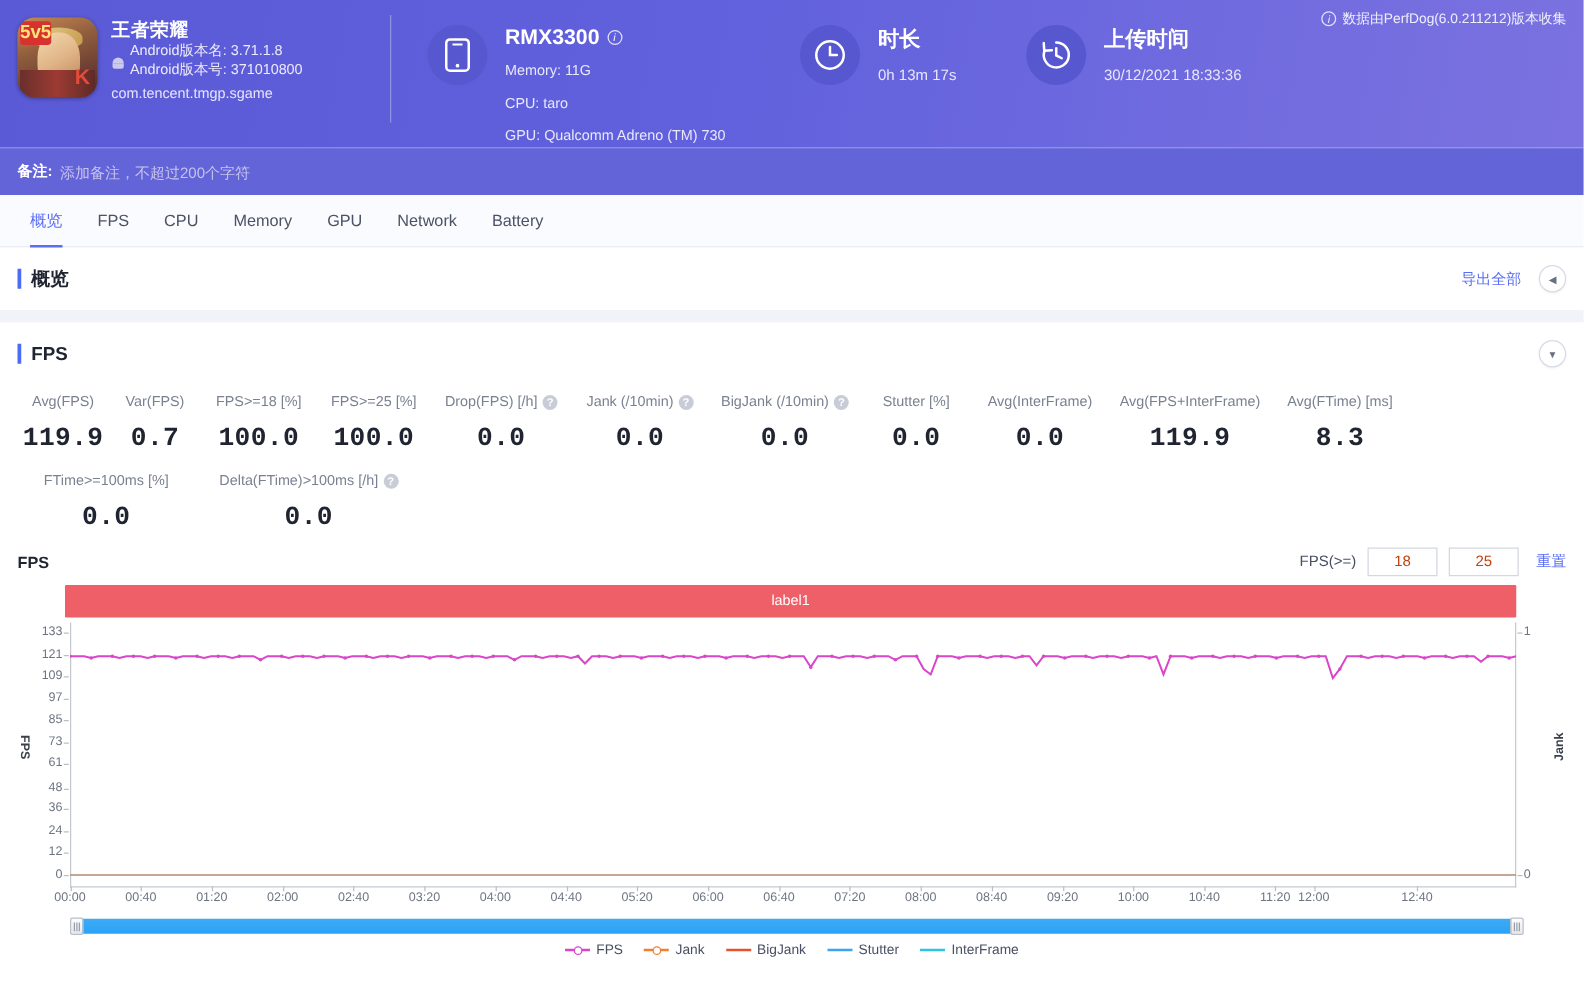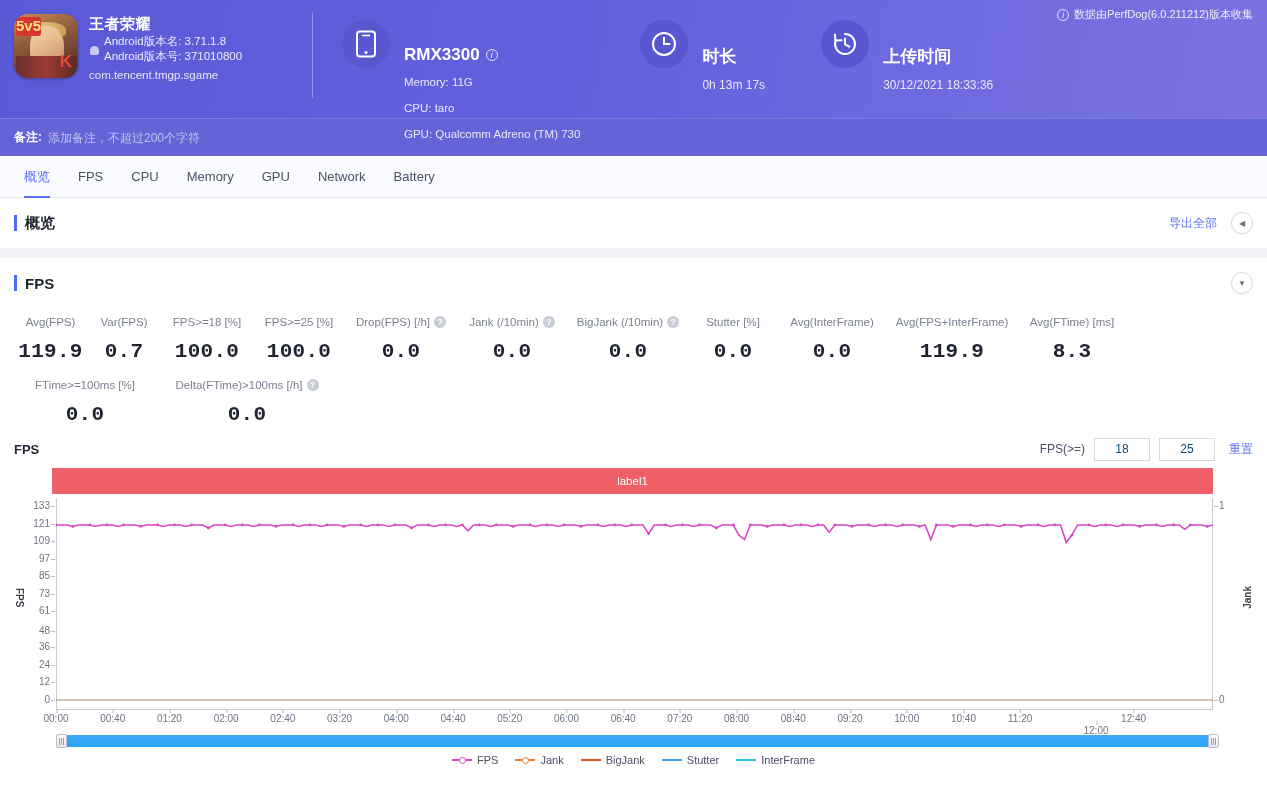--- a/index.html
+++ b/index.html
@@ -69,21 +69,21 @@
 
   .hdr-block { display: flex; padding-top: 20px; }
   .hdr-block.dev { margin-left: 29px; }
   .circ {
     width: 48px; height: 48px; border-radius: 50%; flex: none;
     background: #5757cf; display: flex; align-items: center;
     justify-content: center;
   }
   .hdr-txt { margin-left: 14px; }
   .hdr-title {
-    font-size: 17px; font-weight: bold; display: flex; align-items: center; margin-top: 25px;
+    font-size: 17px; font-weight: bold; display: flex; align-items: center;
   }
   .info-i {
     display: inline-flex; align-items: center; justify-content: center;
     width: 12px; height: 12px; border-radius: 50%;
     border: 1px solid rgba(255,255,255,.8); font-size: 8.5px;
     font-style: italic; margin-left: 6px; font-weight: normal;
   }
   .hdr-sub { font-size: 11.5px; color: #e9e7fb; margin-top: 9px; line-height: 17px; }
   .hdr-sub.big { font-size: 12px; }
 
@@ -173,21 +173,21 @@
   .chart-tools {
     display: flex; align-items: center; height: 34px; margin-top: 2px;
   }
   .chart-name { font-size: 13px; font-weight: bold; color: #1f2430; }
   .tools-right {
     margin-left: auto; display: flex; align-items: center; gap: 9px;
   }
   .tools-right .fl { font-size: 12px; color: #4a5063; }
   .thresh {
     width: 56px; height: 23px; border: 1px solid #d3d7e0; background: #fff;
-    font-size: 12px; text-align: center; color: #0c4a6e; outline: none;
+    font-size: 12px; text-align: center; color: #c2410c; outline: none;
     font-family: "Liberation Sans", sans-serif;
   }
   .reset-link { font-size: 12px; color: #5b6ef5; cursor: pointer; margin-left: 5px; }
 
   .labelbar {
     height: 26px; background: #ef5f68; color: #fff; font-size: 11.5px;
     display: flex; align-items: center; justify-content: center;
     margin: 2px 0 0 38px; width: 1161px; border-radius: 1px;
   }
 
@@ -592,21 +592,21 @@
         <div class="xtick" style="left: 453.725px;">05:20</div>
         <div class="xtick" style="left: 510.441px;">06:00</div>
         <div class="xtick" style="left: 567.157px;">06:40</div>
         <div class="xtick" style="left: 623.873px;">07:20</div>
         <div class="xtick" style="left: 680.588px;">08:00</div>
         <div class="xtick" style="left: 737.304px;">08:40</div>
         <div class="xtick" style="left: 794.02px;">09:20</div>
         <div class="xtick" style="left: 850.735px;">10:00</div>
         <div class="xtick" style="left: 907.451px;">10:40</div>
         <div class="xtick" style="left: 964.167px;">11:20</div>
-        <div class="xtick" style="left: 1040px; margin-top: 12px;">12:00</div>
+        <div class="xtick" style="left: 995px;">12:00</div>
         <div class="xtick" style="left: 1077.6px;">12:40</div>
       </div>
 
     <div class="slider">
       <div class="track"></div>
       <div class="handle l"></div>
       <div class="handle r"></div>
     </div>
 
     <div class="legend" id="legend">

